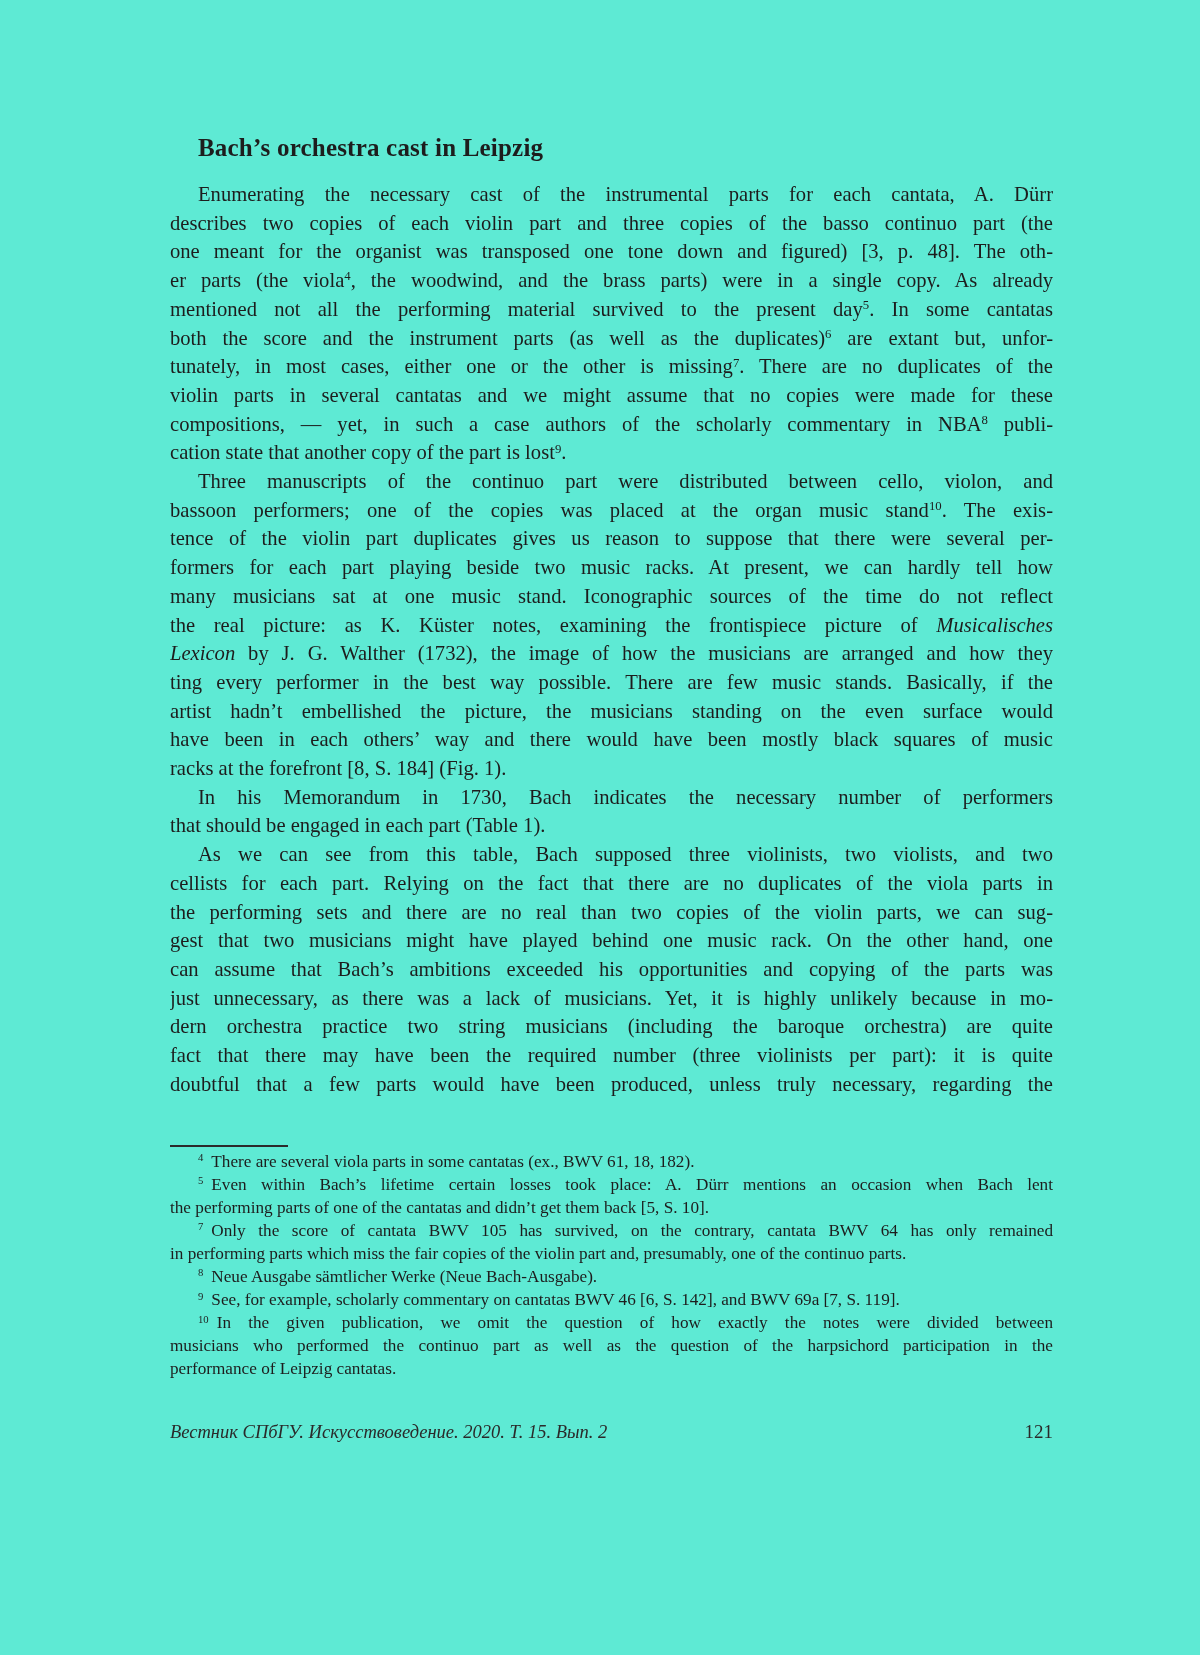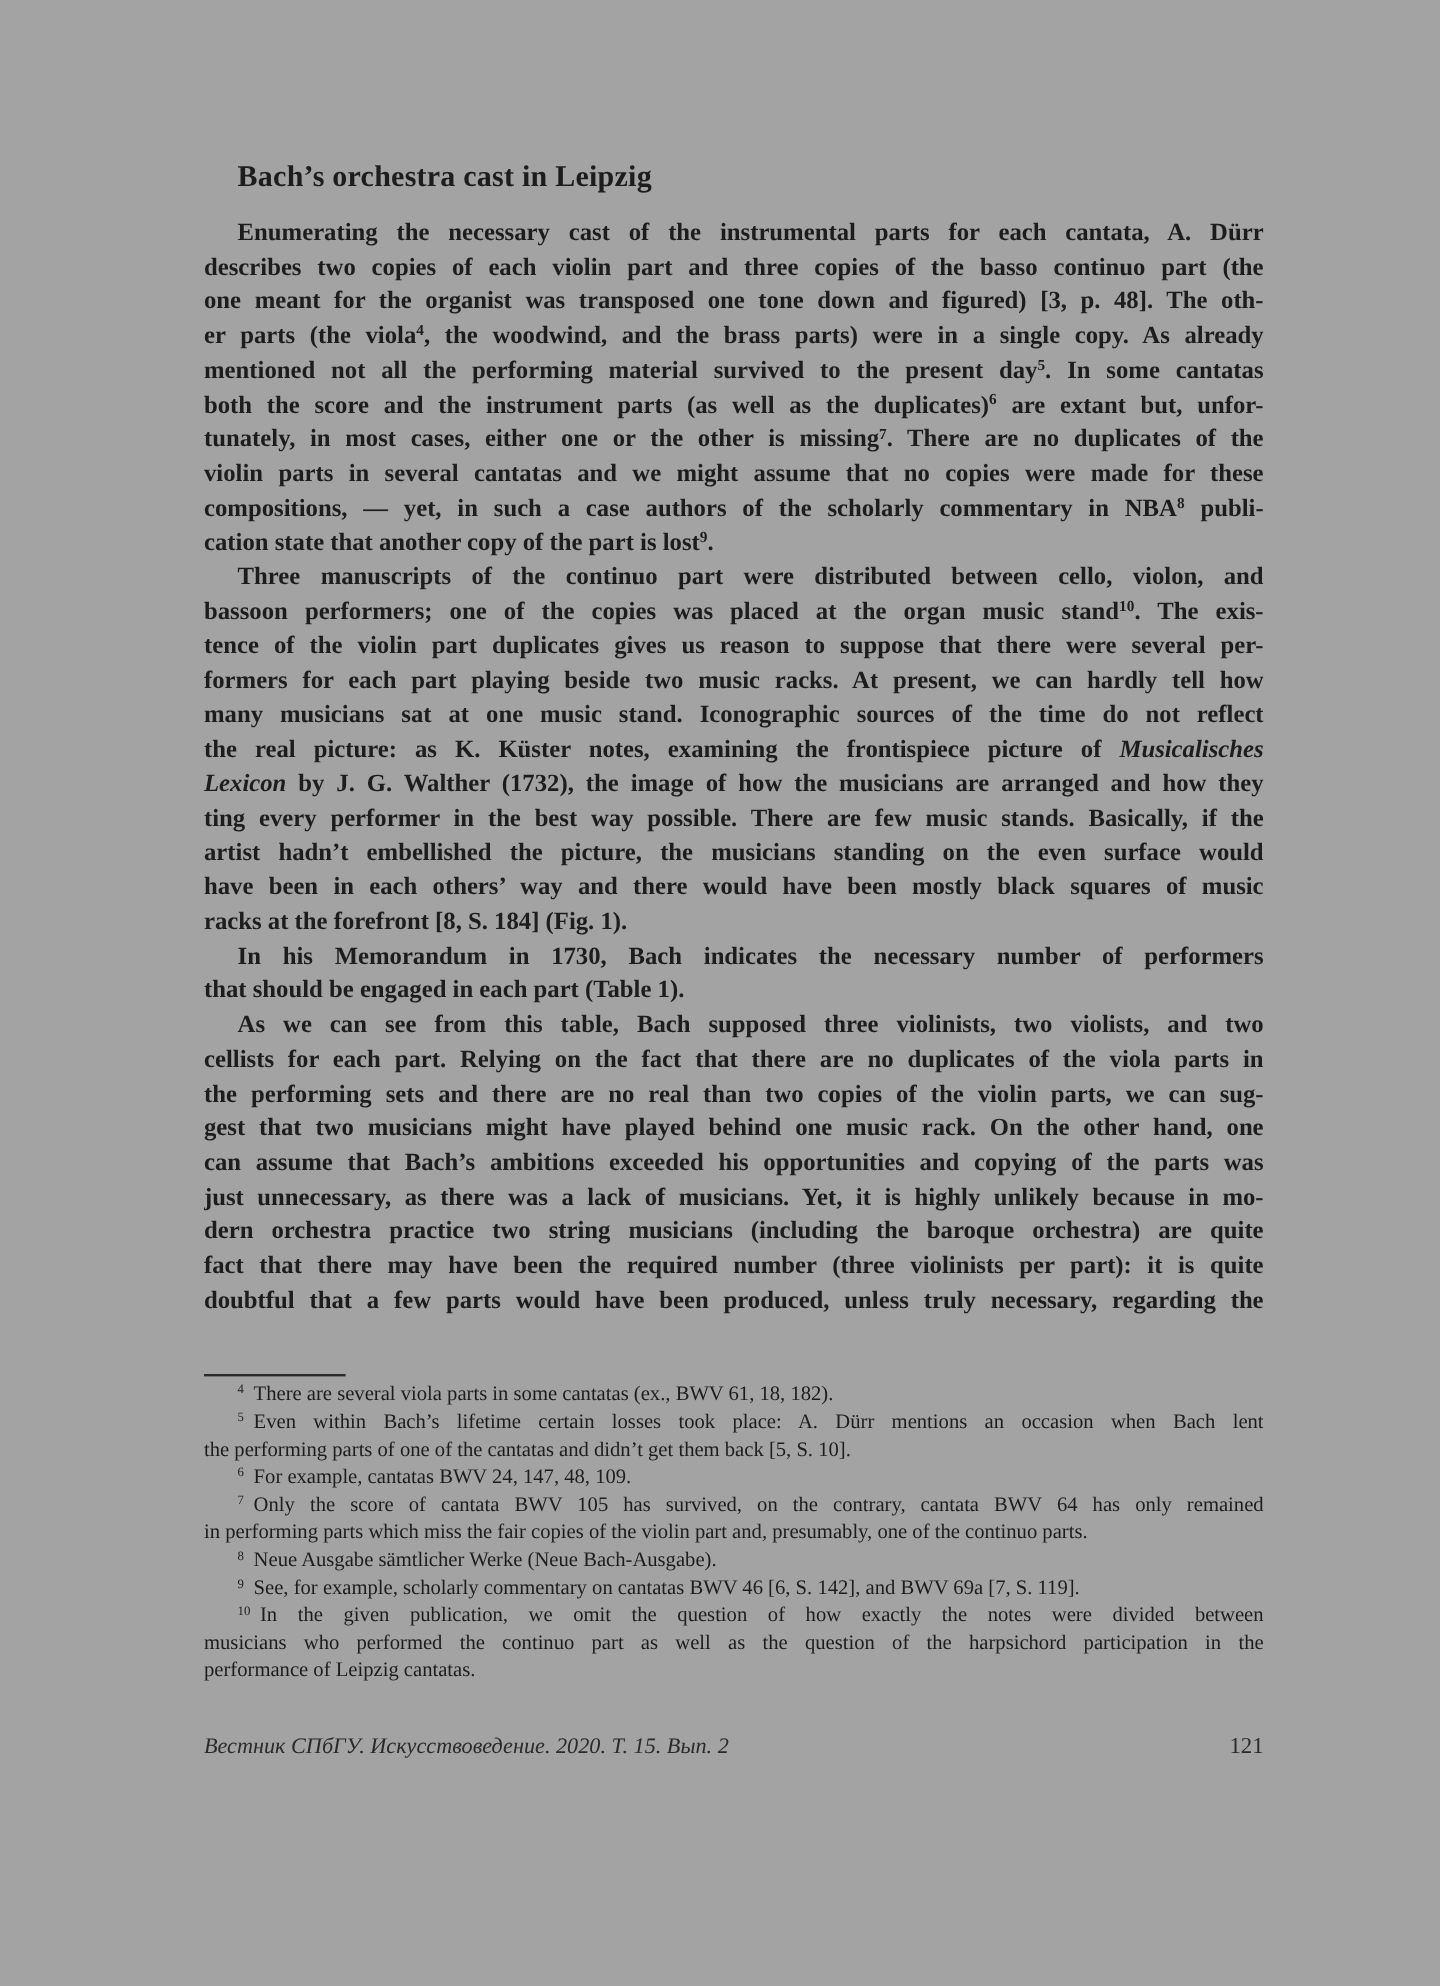--- a/index.html
+++ b/index.html
@@ -1,20 +1,20 @@
 <!DOCTYPE html>
 <html><head>
 <meta charset="utf-8">
 <style>
   html, body { margin: 0; padding: 0; background: #ffffff; }
   .page {
     position: relative;
     width: 1200px;
     height: 1655px;
-    background: #a3a3a3;
+    background: #5eead4;
     overflow: hidden;
     font-family: "Liberation Serif", "DejaVu Serif", serif;
     color: #1d1d1d;
   }
   .content {
     position: absolute;
     left: 170px;
     top: 133px;
     width: 883px;
   }
@@ -22,21 +22,20 @@
     font-size: 25px;
     line-height: 30px;
     font-weight: bold;
     margin: 0 0 0 28px;
     letter-spacing: 0.2px;
   }
   .bodytext {
     margin-top: 17px;
     font-size: 20.6px;
     line-height: 28.7px;
-    font-weight: bold;
   }
   .line {
     text-align: justify;
     text-align-last: justify;
     white-space: normal;
     overflow: hidden;
   }
   .line.endline { text-align-last: left; }
   .line.indent { text-indent: 28px; }
   .sup {
@@ -126,23 +125,20 @@
     <div class="fnrule"></div>
     <div class="footnotes" id="footnotes">
         <div>
           <div class="line indent endline"><span class="supn">4</span>There are several viola parts in some cantatas (ex., BWV 61, 18, 182).</div>
         </div>
         <div>
           <div class="line indent"><span class="supn">5</span>Even within Bach’s lifetime certain losses took place: A. Dürr mentions an occasion when Bach lent</div>
           <div class="line endline">the performing parts of one of the cantatas and didn’t get them back [5, S. 10].</div>
         </div>
         <div>
-          <div class="line indent endline"><span class="supn">6</span>For example, cantatas BWV 24, 147, 48, 109.</div>
-        </div>
-        <div>
           <div class="line indent"><span class="supn">7</span>Only the score of cantata BWV 105 has survived, on the contrary, cantata BWV 64 has only remained</div>
           <div class="line endline">in performing parts which miss the fair copies of the violin part and, presumably, one of the continuo parts.</div>
         </div>
         <div>
           <div class="line indent endline"><span class="supn">8</span>Neue Ausgabe sämtlicher Werke (Neue Bach-Ausgabe).</div>
         </div>
         <div>
           <div class="line indent endline"><span class="supn">9</span>See, for example, scholarly commentary on cantatas BWV 46 [6, S. 142], and BWV 69a [7, S. 119].</div>
         </div>
         <div>

